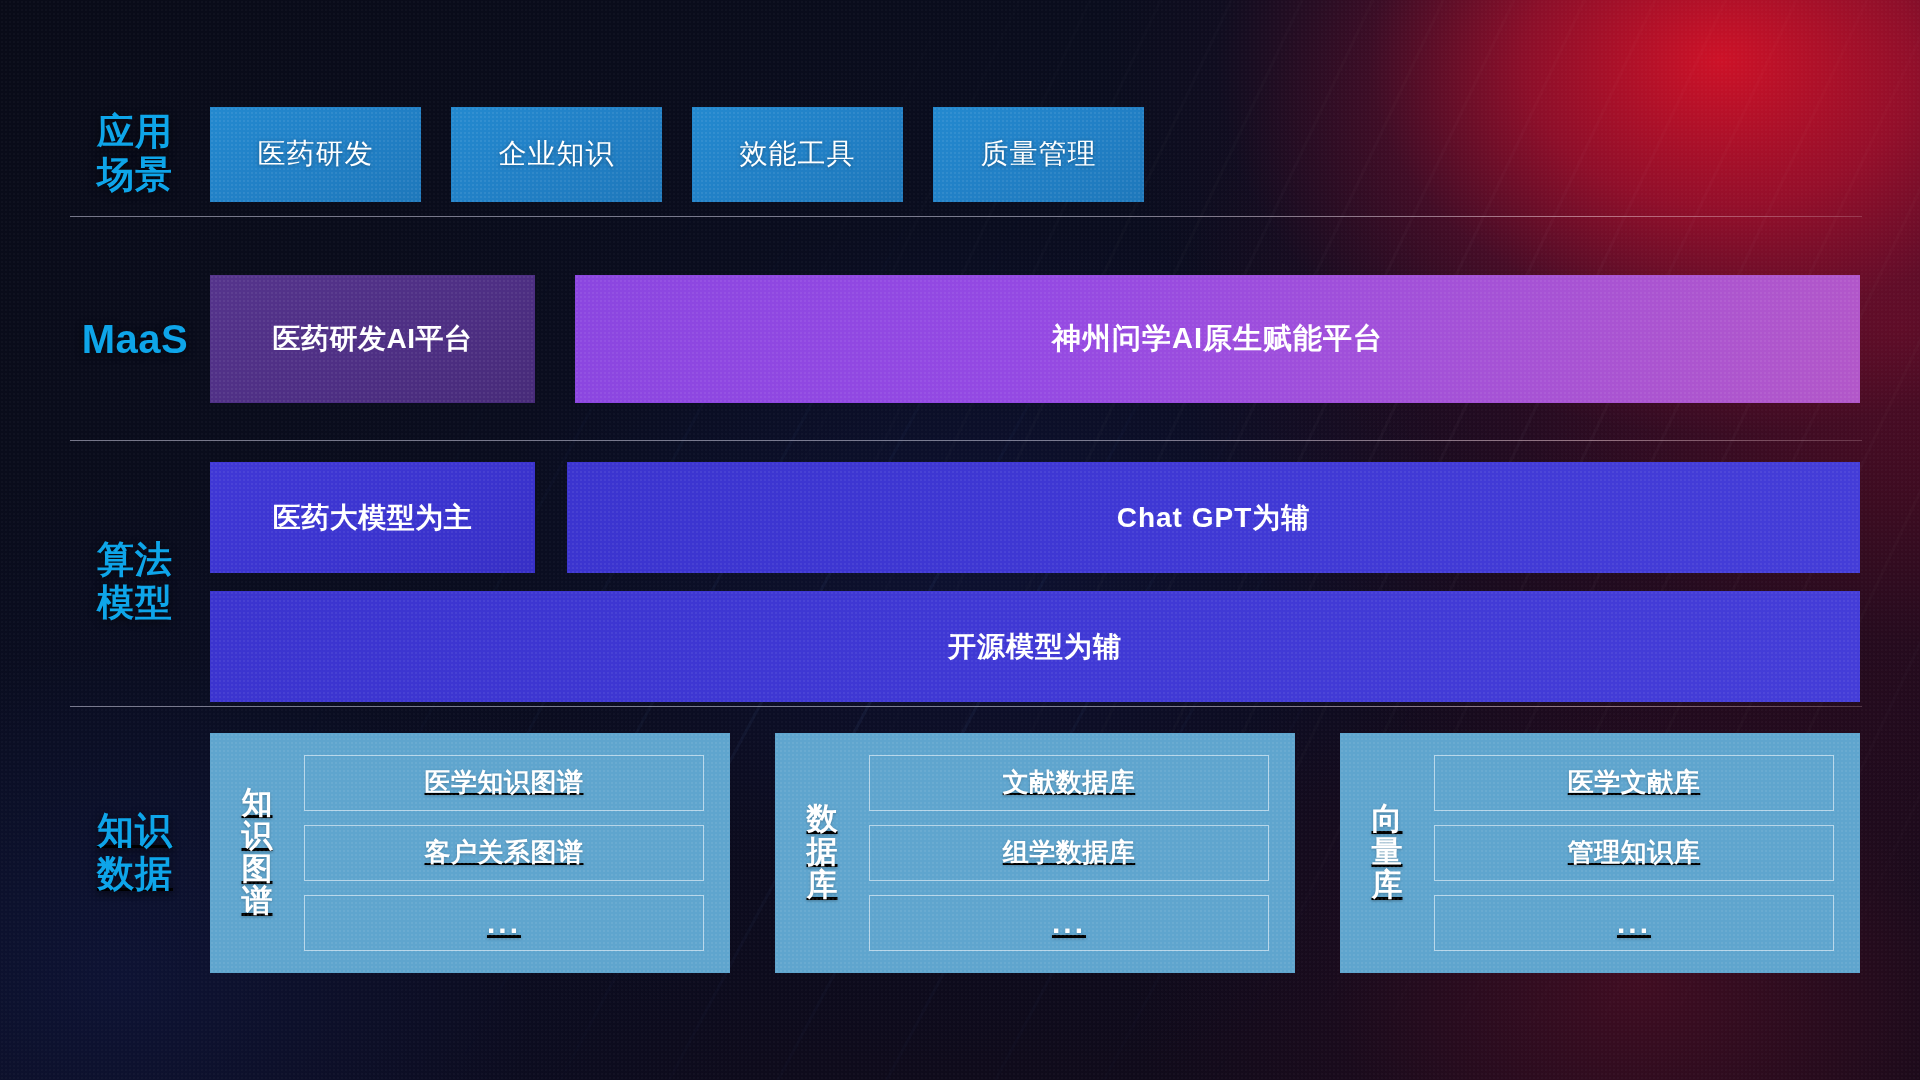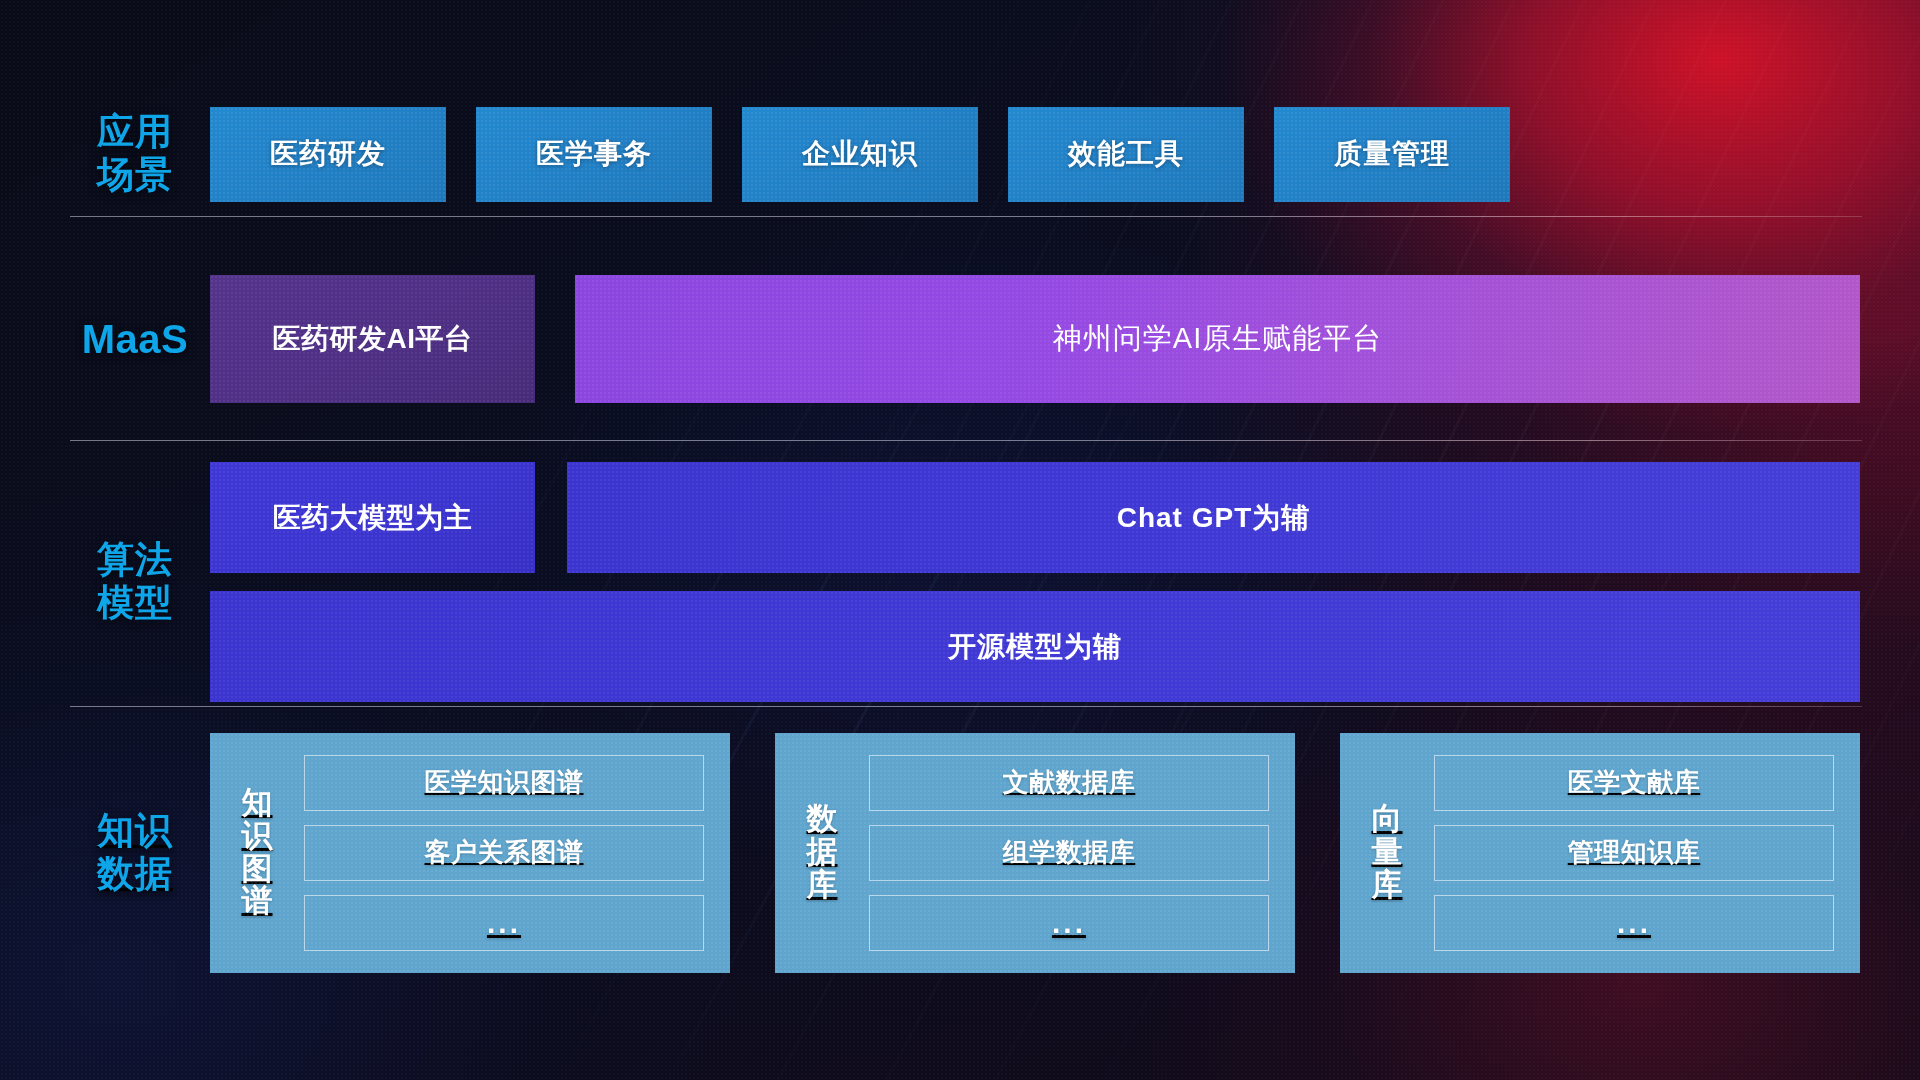--- a/index.html
+++ b/index.html
@@ -78,24 +78,24 @@
     left:70px; right:58px;
     height:1px;
     background:linear-gradient(90deg, rgba(190,190,210,0.60) 0%, rgba(190,190,210,0.62) 55%, rgba(235,200,210,0.55) 85%, rgba(220,180,190,0.25) 100%);
     z-index:3;
   }
 
   
   #row-apps { left:60px; top:95px; width:1800px; height:118px; }
   #row-apps .row-content { gap:30px; }
   .app-card {
-    width:236px; height:95px;
+    width:211px; height:95px;
     background:linear-gradient(150deg,#2389cf 0%,#2180c6 50%,#1e78bb 100%);
     display:flex; align-items:center; justify-content:center;
-    color:#fff; font-size:28px; font-weight:bold; letter-spacing:1px;
+    color:#fff; font-size:28px; font-weight:normal; letter-spacing:1px;
     text-shadow:0 1px 4px rgba(0,0,0,.35);
     position:relative;
   }
   .app-card::after{
     content:""; position:absolute; inset:0;
     background-image:radial-gradient(rgba(255,255,255,0.07) 1px, rgba(0,0,0,0) 1px);
     background-size:4px 4px; pointer-events:none;
   }
 
   
@@ -105,21 +105,21 @@
     width:325px; height:128px;
     background:linear-gradient(150deg,#55348c 0%,#4e2f84 55%,#472b79 100%);
     display:flex; align-items:center; justify-content:center;
     color:#fff; font-size:28px; font-weight:bold; letter-spacing:.5px;
     position:relative;
   }
   .maas-right {
     flex:1 1 auto; height:128px;
     background:linear-gradient(100deg,#8b46e0 0%,#9449e3 35%,#a351d8 66%,#b257c9 100%);
     display:flex; align-items:center; justify-content:center;
-    color:#fff; font-size:29px; font-weight:normal; letter-spacing:1px;
+    color:#fff; font-size:29px; font-weight:bold; letter-spacing:1px;
     position:relative;
   }
   .maas-left::after,.maas-right::after{
     content:""; position:absolute; inset:0;
     background-image:radial-gradient(rgba(255,255,255,0.06) 1px, rgba(0,0,0,0) 1px);
     background-size:4px 4px; pointer-events:none;
   }
 
   
   #row-algo { left:60px; top:462px; width:1800px; height:240px; }
@@ -198,21 +198,20 @@
 
 <div id="diagram">
 
   <div class="row" id="row-apps">
     <div class="row-label">
       <div>应用</div>
       <div>场景</div>
     </div>
     <div class="row-content">
       <div class="app-card">医药研发</div>
-      <div class="app-card">医学事务</div>
       <div class="app-card">企业知识</div>
       <div class="app-card">效能工具</div>
       <div class="app-card">质量管理</div>
     </div>
   </div>
 
   <div class="divider" style="top:216px"></div>
 
   <div class="row" id="row-maas">
     <div class="row-label latin">MaaS</div>

